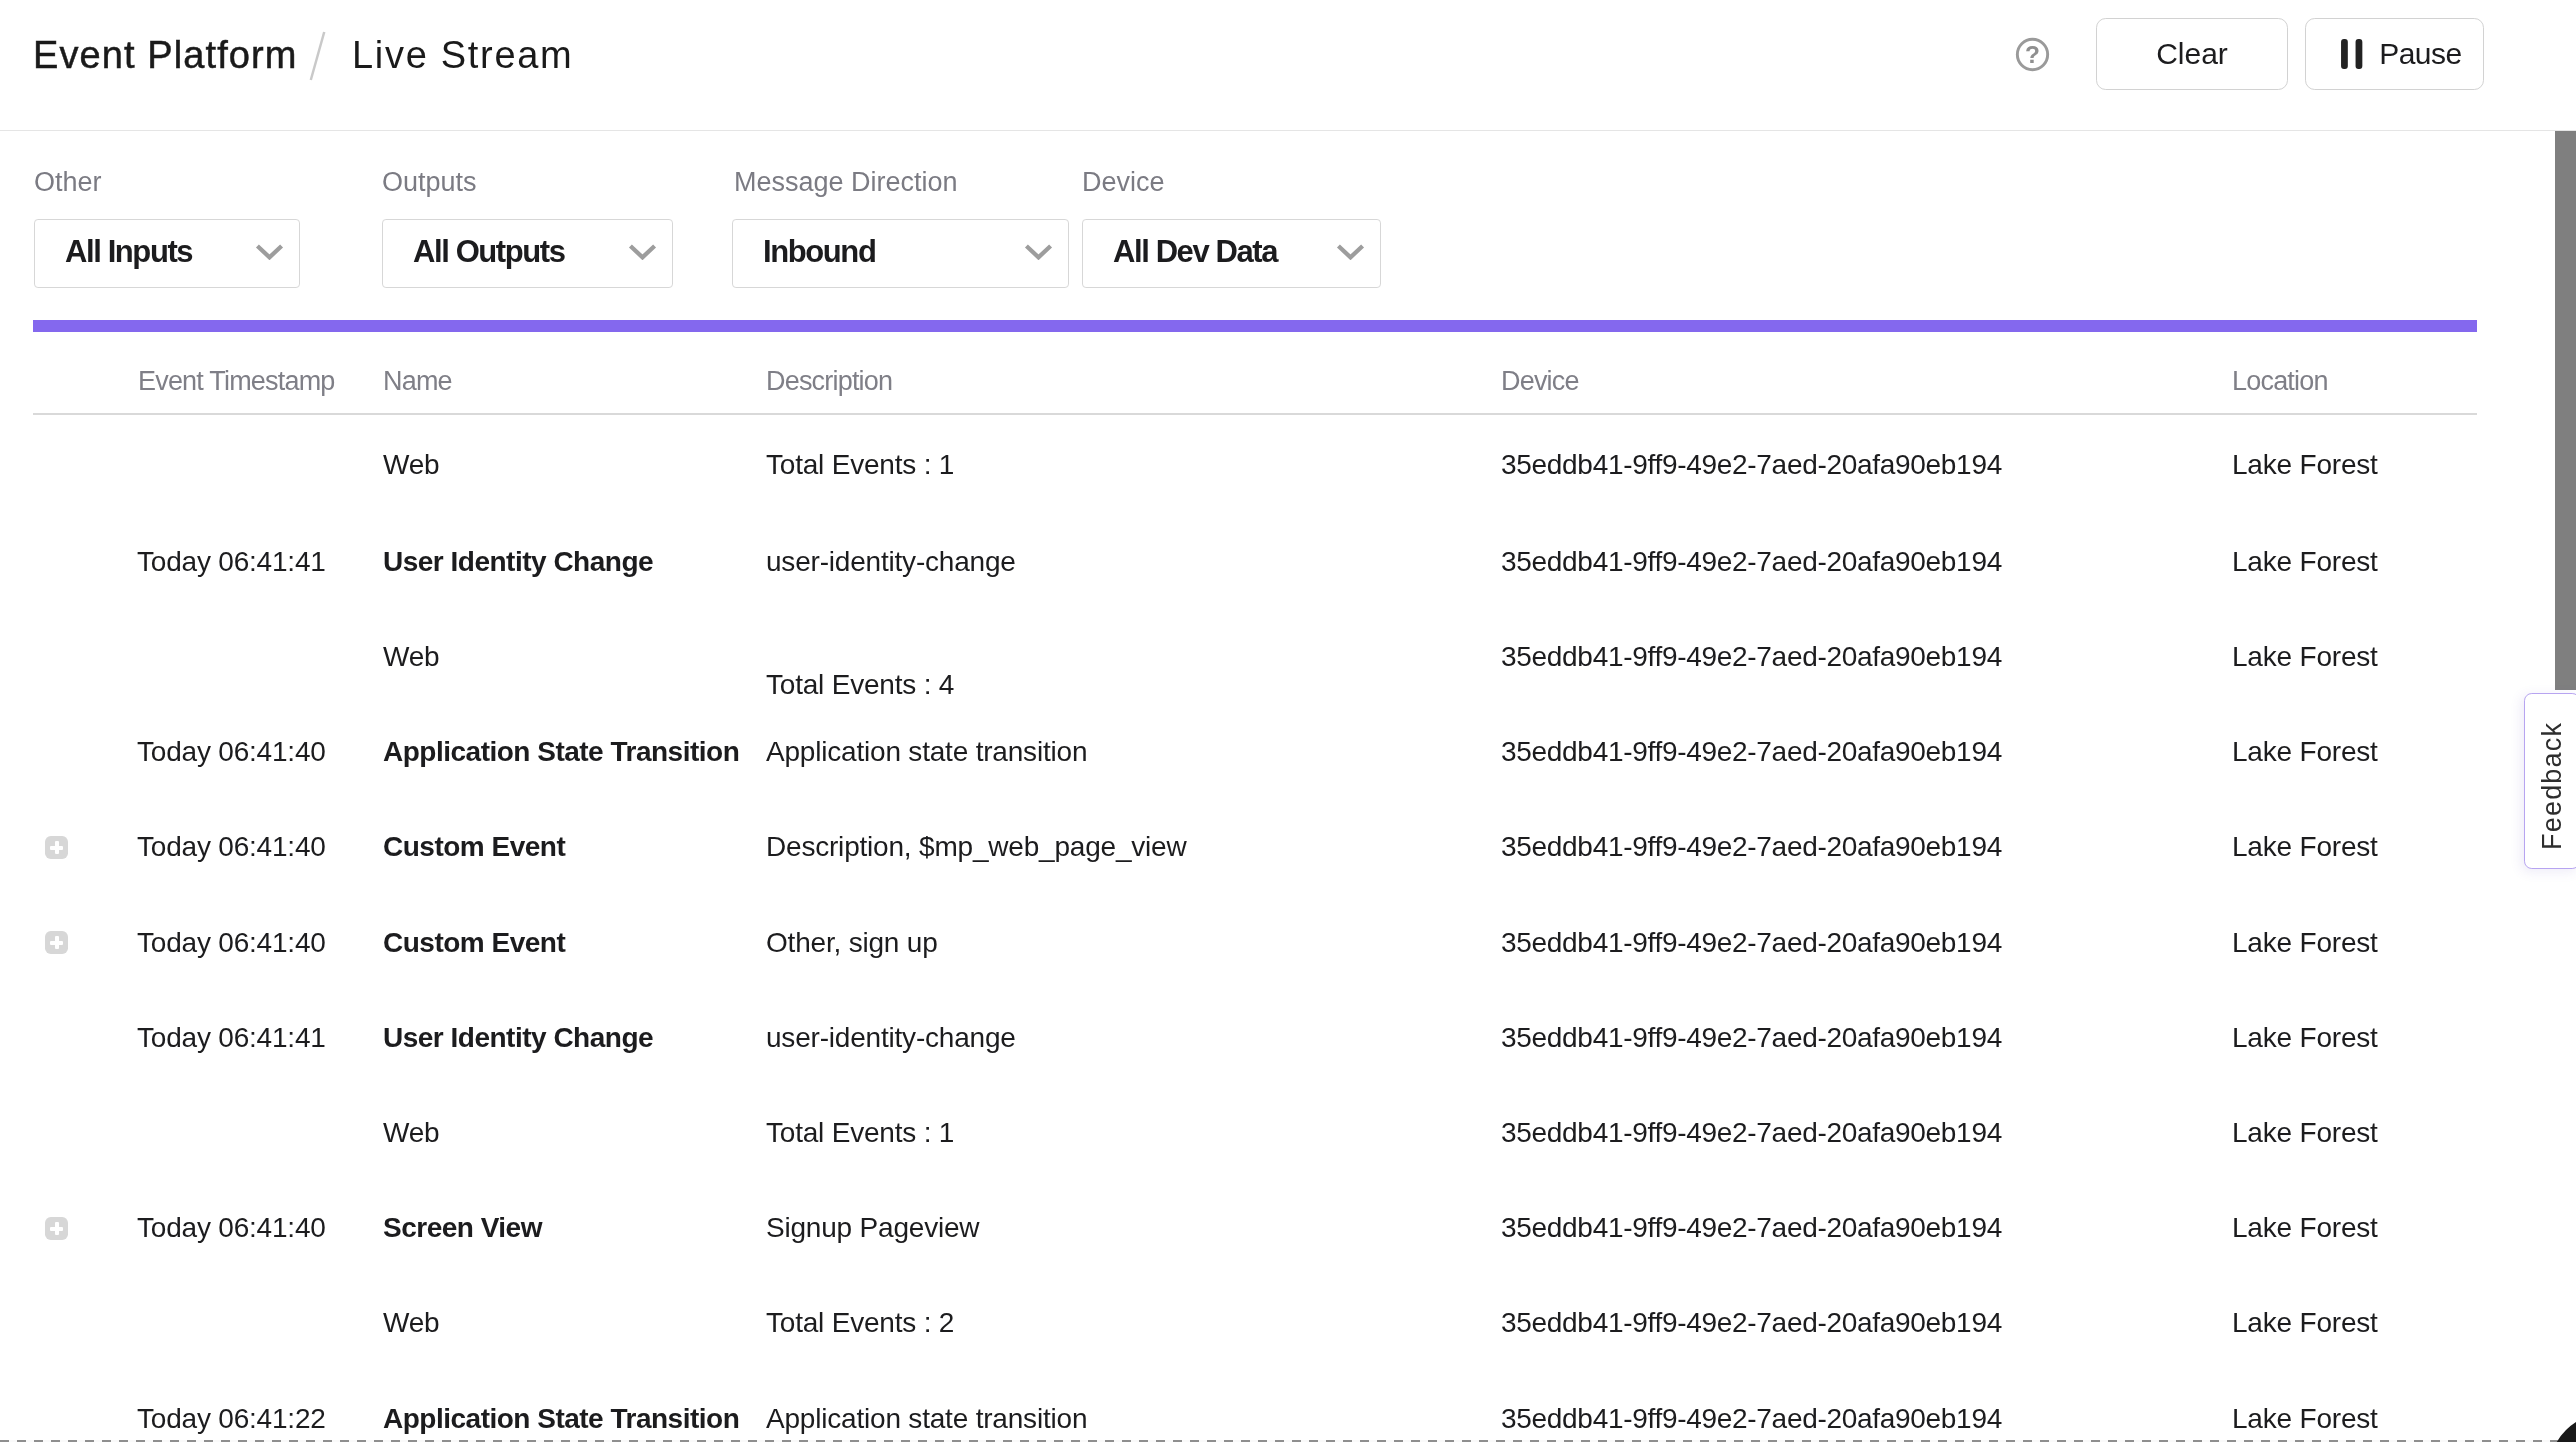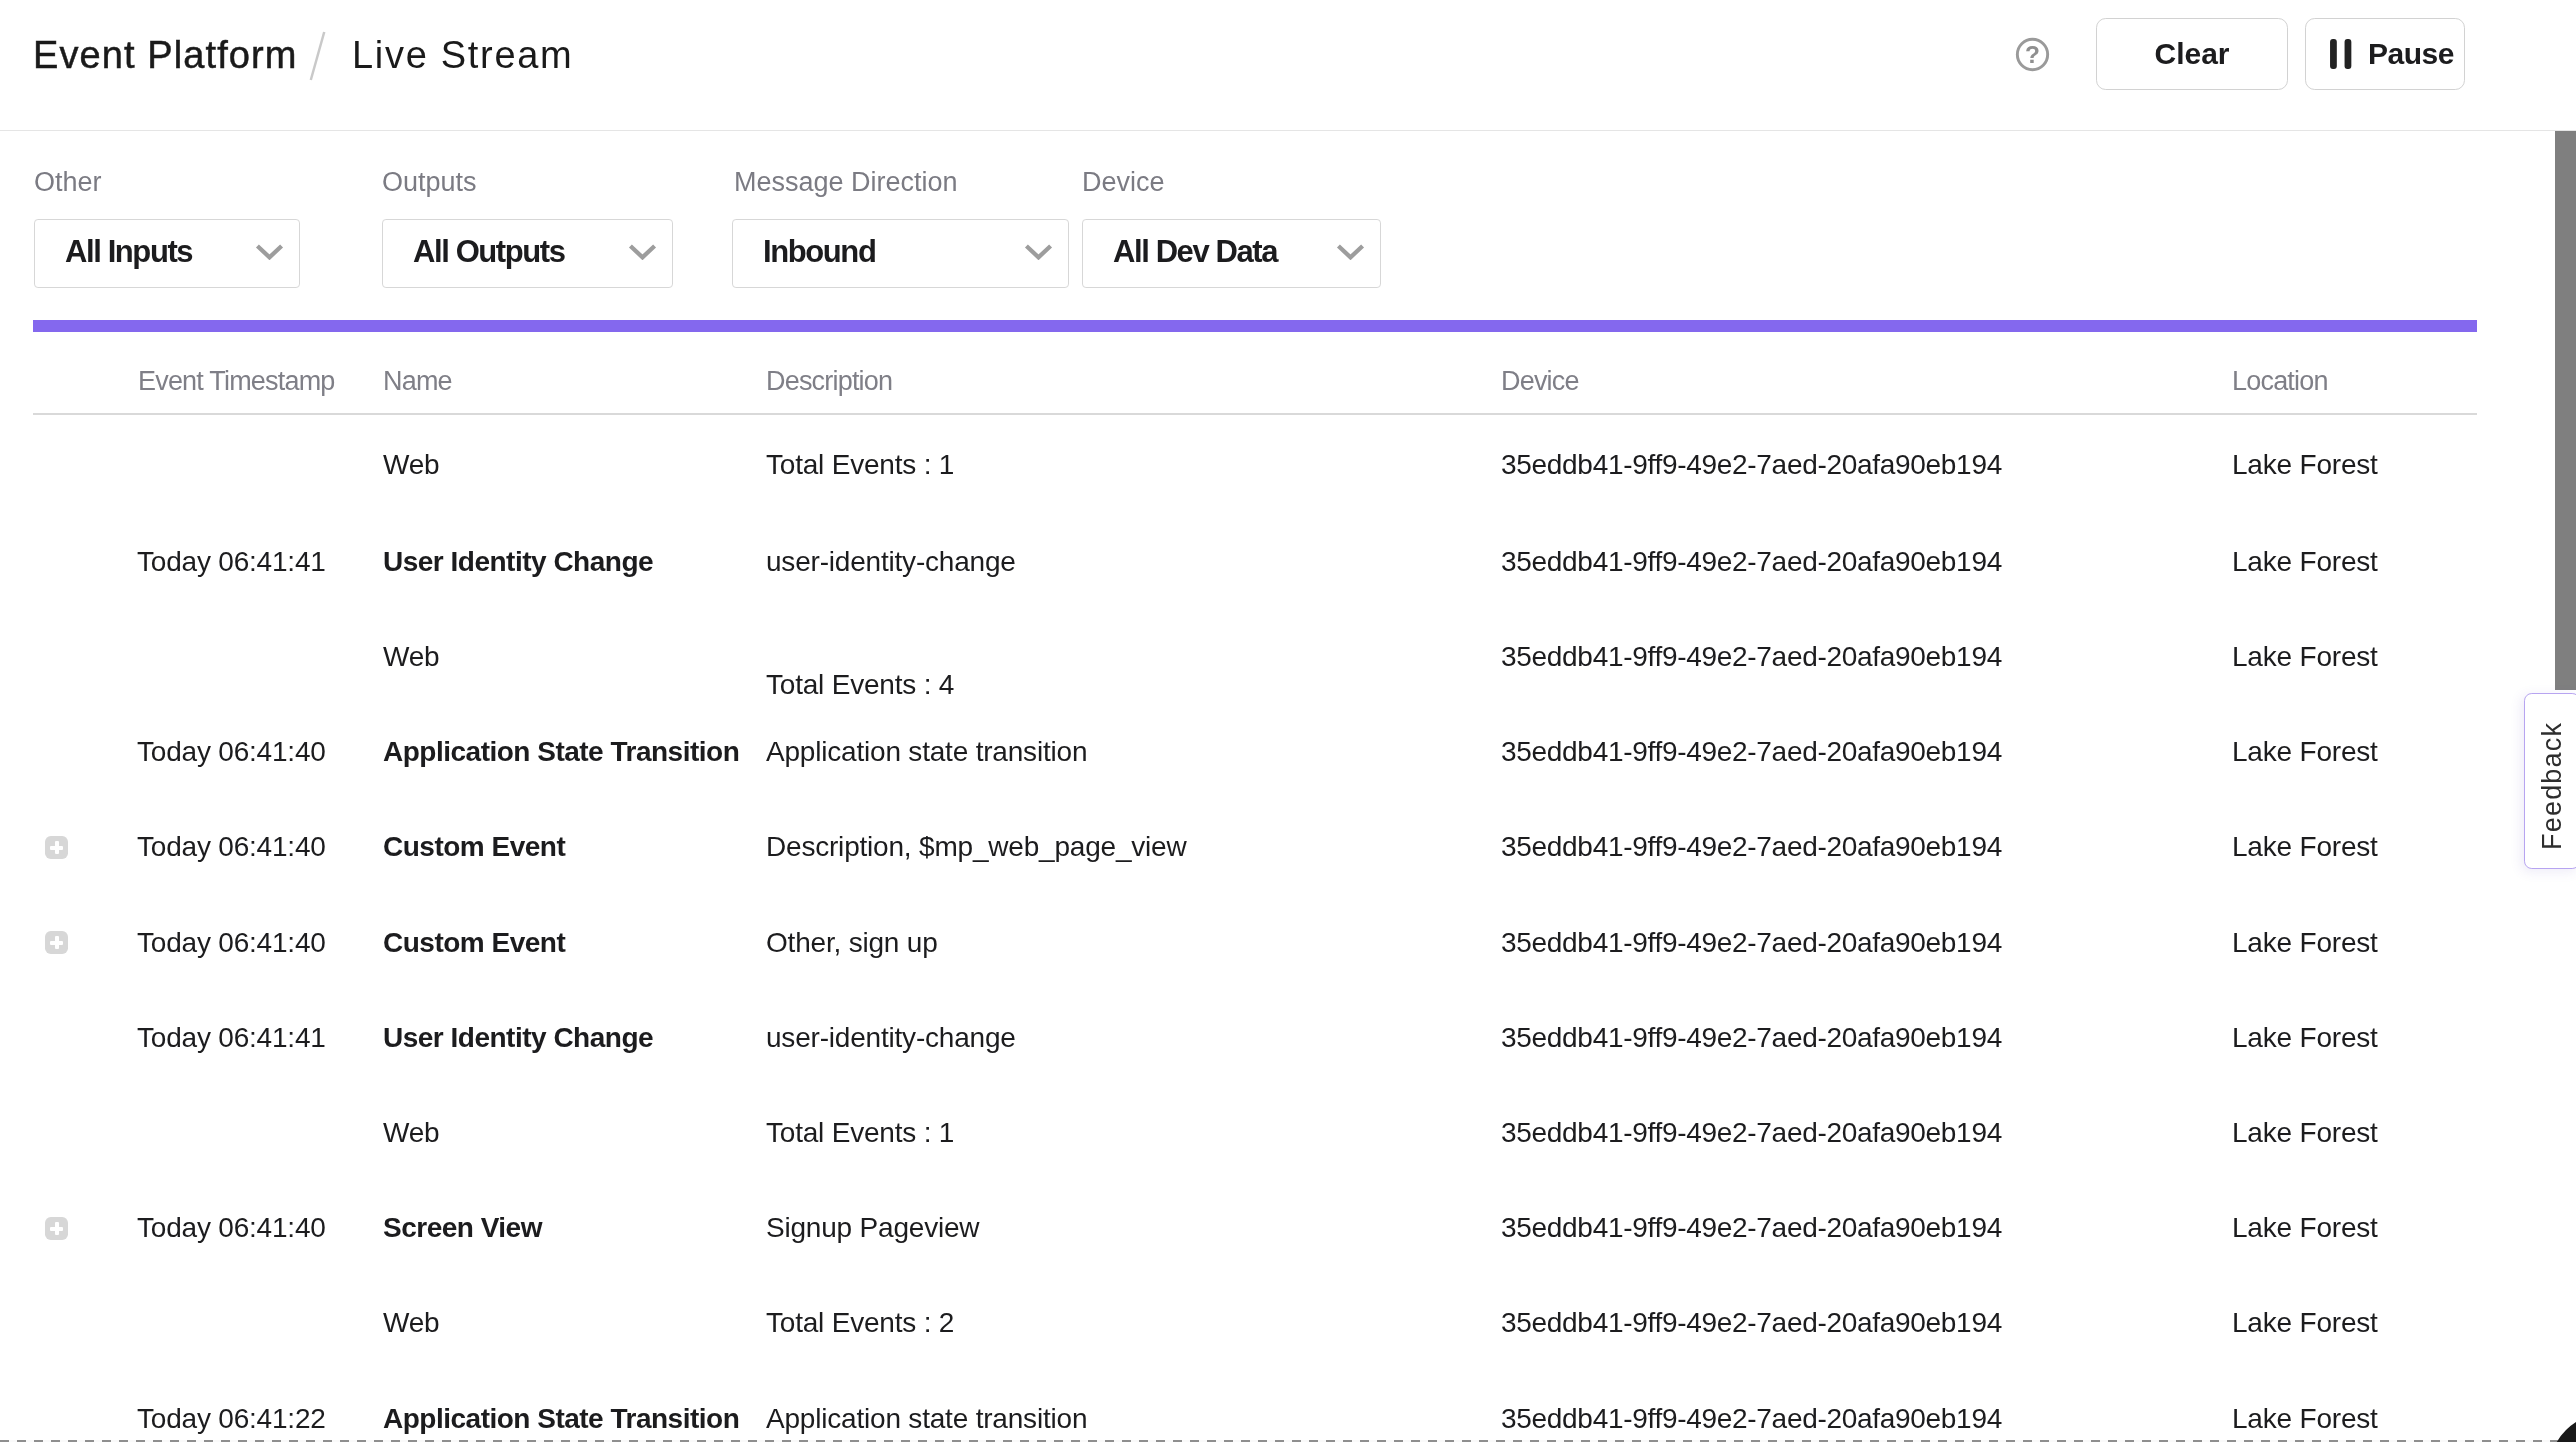--- a/index.html
+++ b/index.html
@@ -1,20 +1,20 @@
 <!DOCTYPE html>
 <html><head><meta charset="utf-8">
 <style>
 *{margin:0;padding:0;box-sizing:border-box}
 html,body{width:2576px;height:1442px;overflow:hidden;background:#fff;
   font-family:"Liberation Sans",sans-serif;color:#1c1c1e;position:relative}
 .abs{position:absolute}
 .crumb{position:absolute;top:35px;font-size:38px;line-height:41px;color:#1a1a1a;letter-spacing:1.4px}
 .btn{position:absolute;top:17.5px;height:72px;border:1.9px solid #d2d2d2;border-radius:9.7px;background:#fff;
-  display:flex;align-items:center;justify-content:center;font-size:30px;font-weight:700;color:#1c1c1e}
+  display:flex;align-items:center;justify-content:center;font-size:30px;font-weight:400;color:#1c1c1e}
 .flabel{position:absolute;top:168px;font-size:27px;line-height:29px;color:#7b7b83}
 .fbox{position:absolute;top:219px;height:69px;padding-bottom:2.9px;border:1.9px solid #d7d7d7;border-radius:3.9px;background:#fff;
   display:flex;align-items:center;padding-left:30px;font-size:31px;font-weight:700;letter-spacing:-1.4px;color:#1c1c1e}
 .fbox svg{position:absolute;right:14.6px;top:24px}
 .thead{position:absolute;top:366px;font-size:27px;line-height:31px;color:#7f7f87;letter-spacing:-0.8px}
 .cell{position:absolute;font-size:28px;line-height:33px;color:#1c1c1e;letter-spacing:-0.2px;white-space:nowrap}
 .bold{font-weight:700;letter-spacing:-0.5px}
 .dev{letter-spacing:-0.3px}
 .plus{position:absolute;left:45px;width:23px;height:23px;border-radius:5.8px;background:#d7d7d7}
 .plus .ph{position:absolute;left:4.9px;top:9.7px;width:13.6px;height:3.9px;background:#fff;border-radius:1px}
@@ -25,21 +25,21 @@
 <div class="crumb" style="left:33px;letter-spacing:1.1px;-webkit-text-stroke:0.5px #1a1a1a">Event Platform</div>
 <svg class="abs" style="left:306px;top:29px" width="24" height="54" viewBox="0 0 25 56">
   <line x1="19" y1="3" x2="5" y2="53" stroke="#c9c9c9" stroke-width="2.6"></line>
   </svg>
 <div class="crumb" style="left:352px;letter-spacing:1.7px">Live Stream</div>
 <svg class="abs" style="left:2010px;top:32px" width="45" height="45" viewBox="0 0 46 46">
   <circle cx="23" cy="23" r="15.5" fill="none" stroke="#9a9a9a" stroke-width="3"></circle>
   <text x="23" y="32" text-anchor="middle" font-family="Liberation Sans" font-size="25" font-weight="700" fill="#8f8f8f">?</text>
 </svg>
 <div class="btn" style="left:2096px;width:192px">Clear</div>
-<div class="btn" style="left:2305px;width:160px;padding-left:14px">
+<div class="btn" style="left:2305px;width:179px;padding-left:14px">
   <svg width="21.4" height="30" viewBox="0 0 22 31" style="margin-right:16.5px">
     <rect x="0" y="0" width="7" height="31" rx="3" fill="#222"></rect>
     <rect x="15" y="0" width="7" height="31" rx="3" fill="#222"></rect>
   </svg>
   <span style="letter-spacing:-0.5px">Pause</span>
   </div>
 <div class="flabel" style="left:34px">Other</div>
 <div class="flabel" style="left:382px">Outputs</div>
 <div class="flabel" style="left:734px">Message Direction</div>
 <div class="flabel" style="left:1082px">Device</div>

